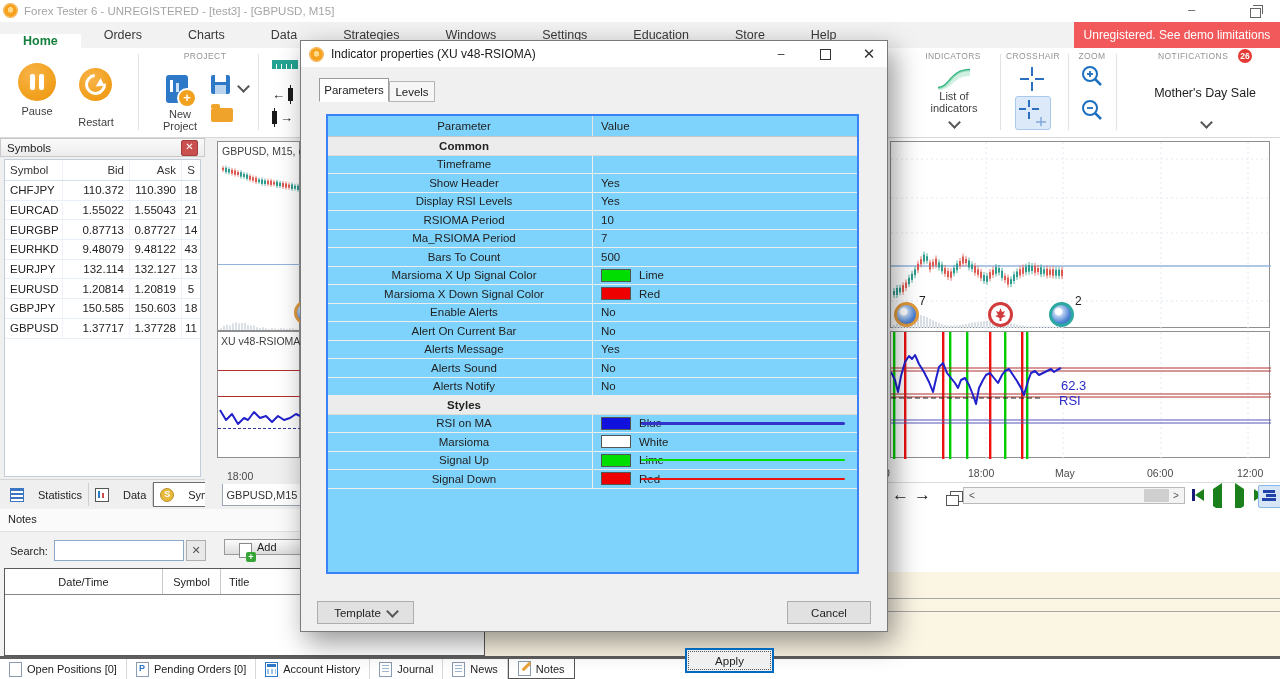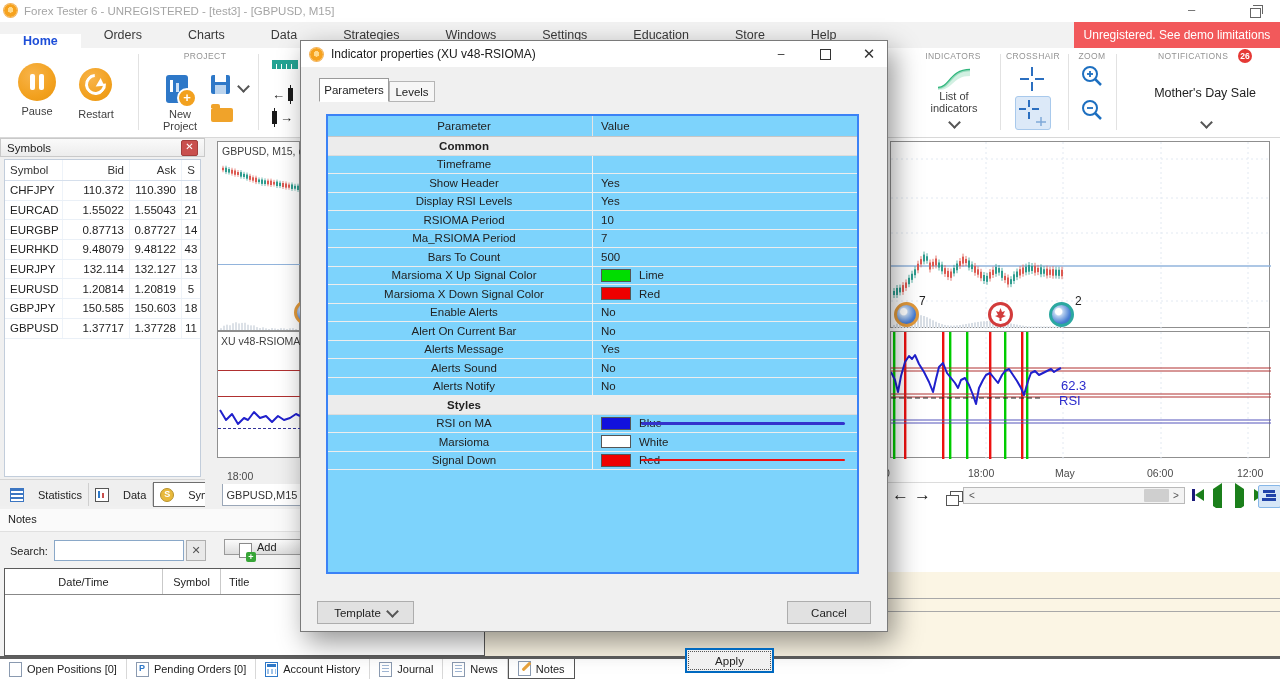--- a/index.html
+++ b/index.html
@@ -15,21 +15,21 @@
      background:radial-gradient(circle at 50% 45%,#FFD98A 0 28%,#F6A21E 30% 70%,#E8900C 100%);
      box-shadow:0 0 0 1px #F3B35A;}
   .title-text{font-size:11.5px;color:#A5A5A5;line-height:22px;}
   .win-glyph{color:#666;font-size:13px;line-height:20px;}
   .restore-box{width:9px;height:8px;border:1px solid #666;background:#fff;}
   .restore-box:before{content:"";position:absolute;left:2px;top:-4px;width:9px;height:8px;border:1px solid #666;border-bottom:none;border-left:none;}
 
   
   .menubar{left:0;top:22px;width:1280px;height:26px;background:#F2F2F2;border-bottom:1px solid #E3E3E3;display:flex;align-items:stretch;}
   .menu-item{padding:0 23px;font-size:12.5px;color:#3A3A3A;display:flex;align-items:center;cursor:default;}
-  .menu-item.active{background:#fff;font-weight:bold;color:#1d4ed8;margin-top:12px;}
+  .menu-item.active{background:#fff;font-weight:bold;color:#15803d;margin-top:12px;}
   .banner{right:0;top:22px;width:206px;height:26px;background:#F2595B;color:#fff;font-size:12px;display:flex;align-items:center;justify-content:center;}
 
   
   .ribbon{left:0;top:48px;width:1280px;height:89px;background:#fff;border-bottom:1px solid #D8D8D8;}
   .grp-label{font-size:8.5px;color:#939393;letter-spacing:.4px;}
   .vsep{width:1px;background:#E2E2E2;}
   .circle-btn{border-radius:50%;background:radial-gradient(circle at 38% 32%,#F8B44A,#F2A11F 60%,#E8940E);}
   .ribbon-label{font-size:11px;color:#3F3F3F;text-align:center;line-height:12px;}
   .pause-bars:before,.pause-bars:after{content:"";position:absolute;top:11px;width:5px;height:16px;background:#fff;border-radius:2px;}
   .pause-bars:before{left:12px;} .pause-bars:after{left:21px;}
@@ -166,21 +166,21 @@
 <div class="abs banner">Unregistered. See demo limitations</div>
 
 <div class="abs ribbon">
 
   <div class="abs circle-btn pause-bars" style="left:18px;top:15px;width:38px;height:38px;"></div>
   <div class="abs ribbon-label" style="left:8px;top:57px;width:58px;">Pause</div>
 
   <div class="abs circle-btn" style="left:79px;top:20px;width:33px;height:33px;">
     <span class="abs restart-glyph" style="left:6px;top:6px;"></span>
   </div>
-  <div class="abs ribbon-label" style="left:66px;top:60px;width:60px;">Restart</div>
+  <div class="abs ribbon-label" style="left:66px;top:68px;width:60px;">Restart</div>
   <div class="abs vsep" style="left:138px;top:6px;height:76px;"></div>
 
   <div class="abs grp-label" style="left:170px;top:3px;width:70px;text-align:center;">PROJECT</div>
   <div class="abs" style="left:166px;top:27px;width:30px;height:32px;">
     <span class="abs np-doc" style="left:0;top:0;"></span>
     <span class="abs np-badge" style="left:11px;top:13px;">+</span>
   </div>
   <div class="abs ribbon-label" style="left:146px;top:60px;width:68px;">New<br>Project</div>
   <span class="abs save-ico" style="left:211px;top:27px;"></span>
   <span class="abs chev" style="left:239px;top:34px;"></span>
@@ -853,20 +853,28 @@
           </span>
         </div>
         <div class="prm-row">
           <span class="c1">Marsioma</span>
           <span class="c2">
             <span class="swatch" style="background: rgb(255, 255, 255);"></span>
             <span>White</span>
           </span>
         </div>
         <div class="prm-row">
+          <span class="c1">Signal Up</span>
+          <span class="c2">
+            <span class="swatch" style="background: rgb(0, 221, 0);"></span>
+            <span>Lime</span>
+            <span class="style-line" style="background: rgb(0, 224, 0); height: 2px;"></span>
+          </span>
+        </div>
+        <div class="prm-row">
           <span class="c1">Signal Down</span>
           <span class="c2">
             <span class="swatch" style="background: rgb(238, 0, 0);"></span>
             <span>Red</span>
             <span class="style-line" style="background: rgb(238, 17, 17); height: 2px;"></span>
           </span>
         </div>
       </div>
   </div>
   <div class="abs win-btn2" style="left:16px;top:560px;width:97px;height:23px;gap:7px;">

